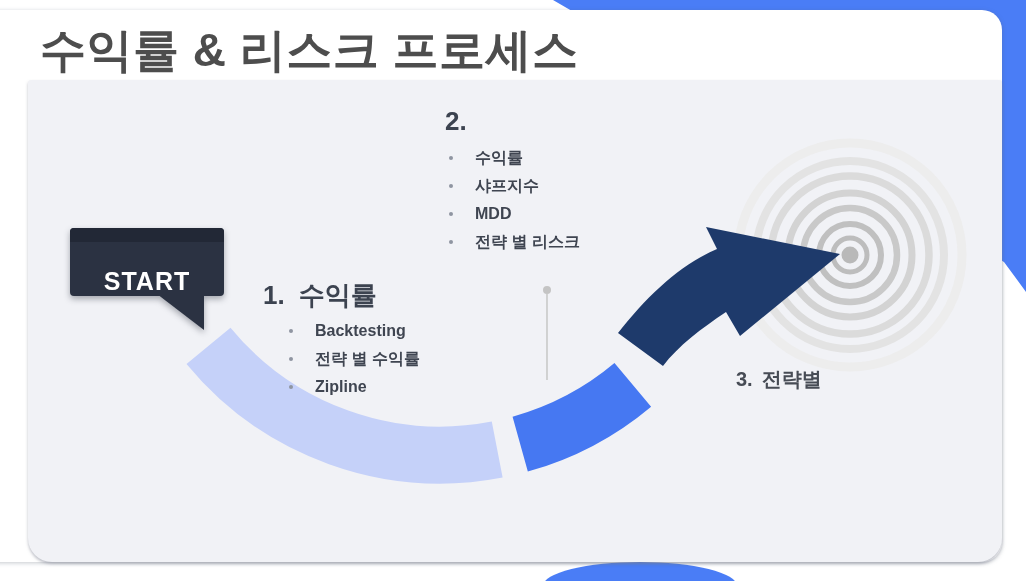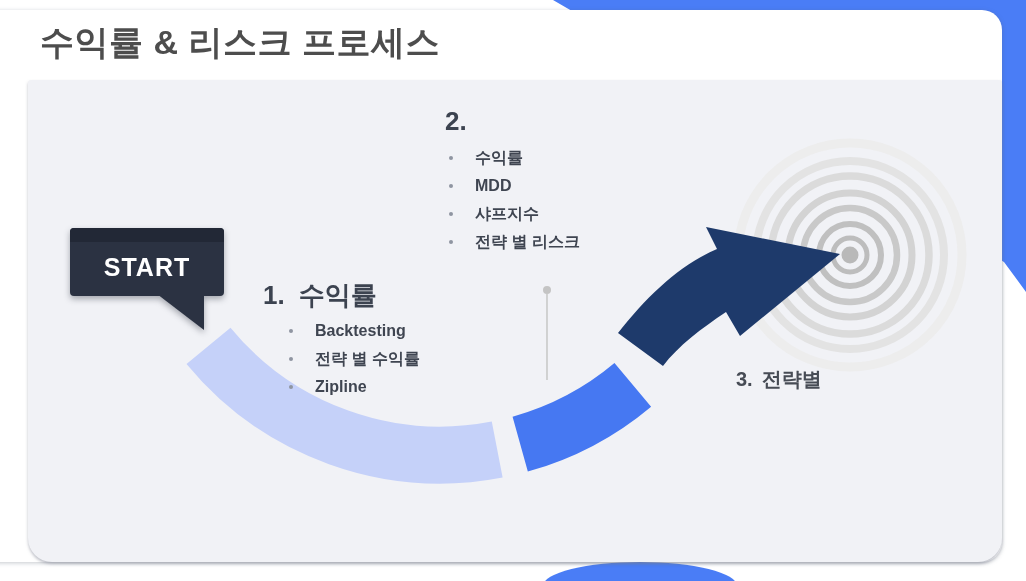--- a/index.html
+++ b/index.html
@@ -15,27 +15,27 @@
     box-shadow:0 1px 4px rgba(90,98,115,.35);z-index:1;
   }
   .panel{
     position:absolute;left:28px;top:80px;width:974px;height:482px;
     background:#f1f2f6;border-radius:3px 3px 24px 24px;
     box-shadow:0 2px 3px rgba(125,130,145,.5);z-index:2;
   }
   .overlay-svg{z-index:3;}
   .title{
     position:absolute;left:40px;top:20px;z-index:4;
-    font-size:34px;font-weight:bold;color:#4d4d4d;letter-spacing:.5px;white-space:nowrap;
+    font-size:46px;font-weight:bold;color:#4d4d4d;letter-spacing:.5px;white-space:nowrap;
   }
   
   .start-callout{position:absolute;left:0;top:0;z-index:5;filter:drop-shadow(0 3px 3px rgba(20,25,40,.35));}
   .start-body{
     position:absolute;left:70px;top:228px;width:154px;height:68px;
-    background:#2b3242;border-radius:4px;box-sizing:border-box;padding-top:17px;
+    background:#2b3242;border-radius:4px;box-sizing:border-box;padding-top:31px;
     text-align:center;
   }
   .start-strip{position:absolute;left:0;top:0;width:100%;height:14px;background:#222836;border-radius:4px 4px 0 0;}
   .start-label{position:relative;color:#ffffff;font-size:25px;font-weight:bold;letter-spacing:1px;line-height:44px;}
   .start-tail{
     position:absolute;left:157px;top:294px;width:0;height:0;
     border-top:36px solid #2b3242;border-left:47px solid transparent;
   }
   
   .step-heading{
@@ -125,22 +125,22 @@
     <li>Backtesting</li>
     <li>전략 별 수익률</li>
     <li>Zipline</li>
   </ul>
 
   <div class="step-heading step2-heading">
     <span>2.</span>
   </div>
   <ul class="bullet-list list2">
     <li>수익률</li>
+    <li>샤프지수</li>
     <li>MDD</li>
-    <li>샤프지수</li>
     <li>전략 별 리스크</li>
   </ul>
 
   <div class="step3-block">
     <div class="step3-line1">
       <span>3.</span>
       <span>전략별</span>
     </div>
   </div>
 

